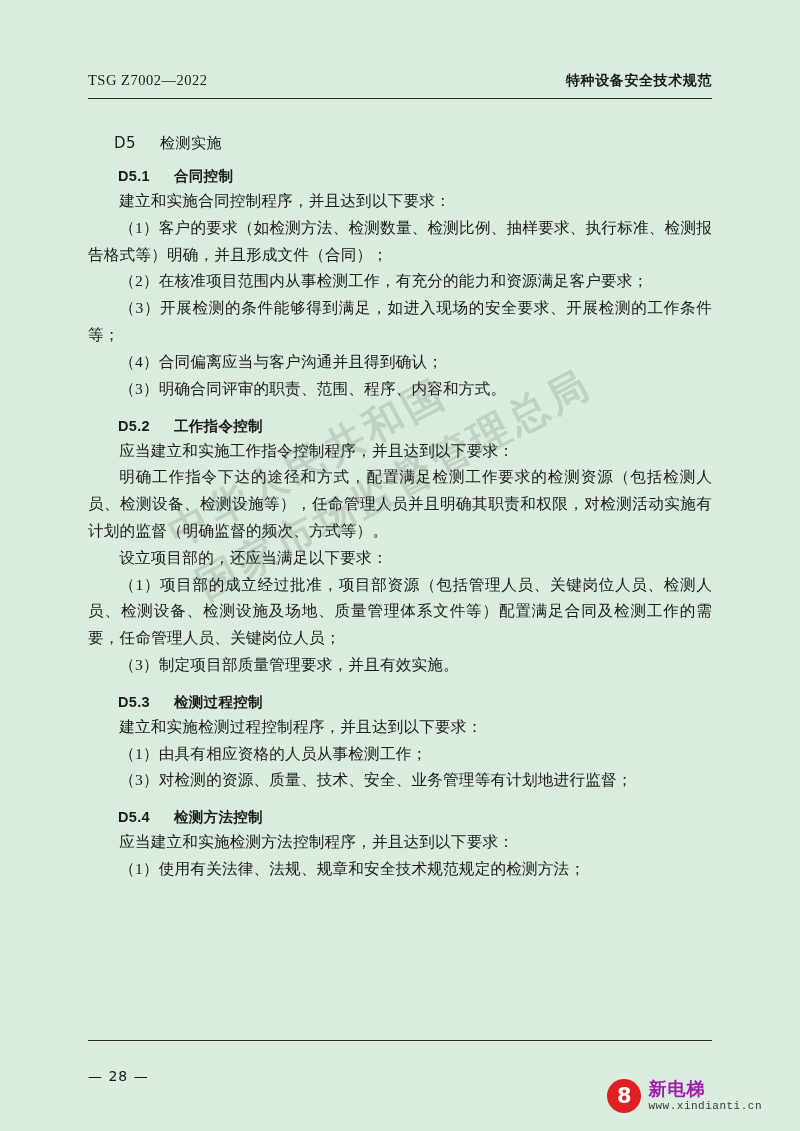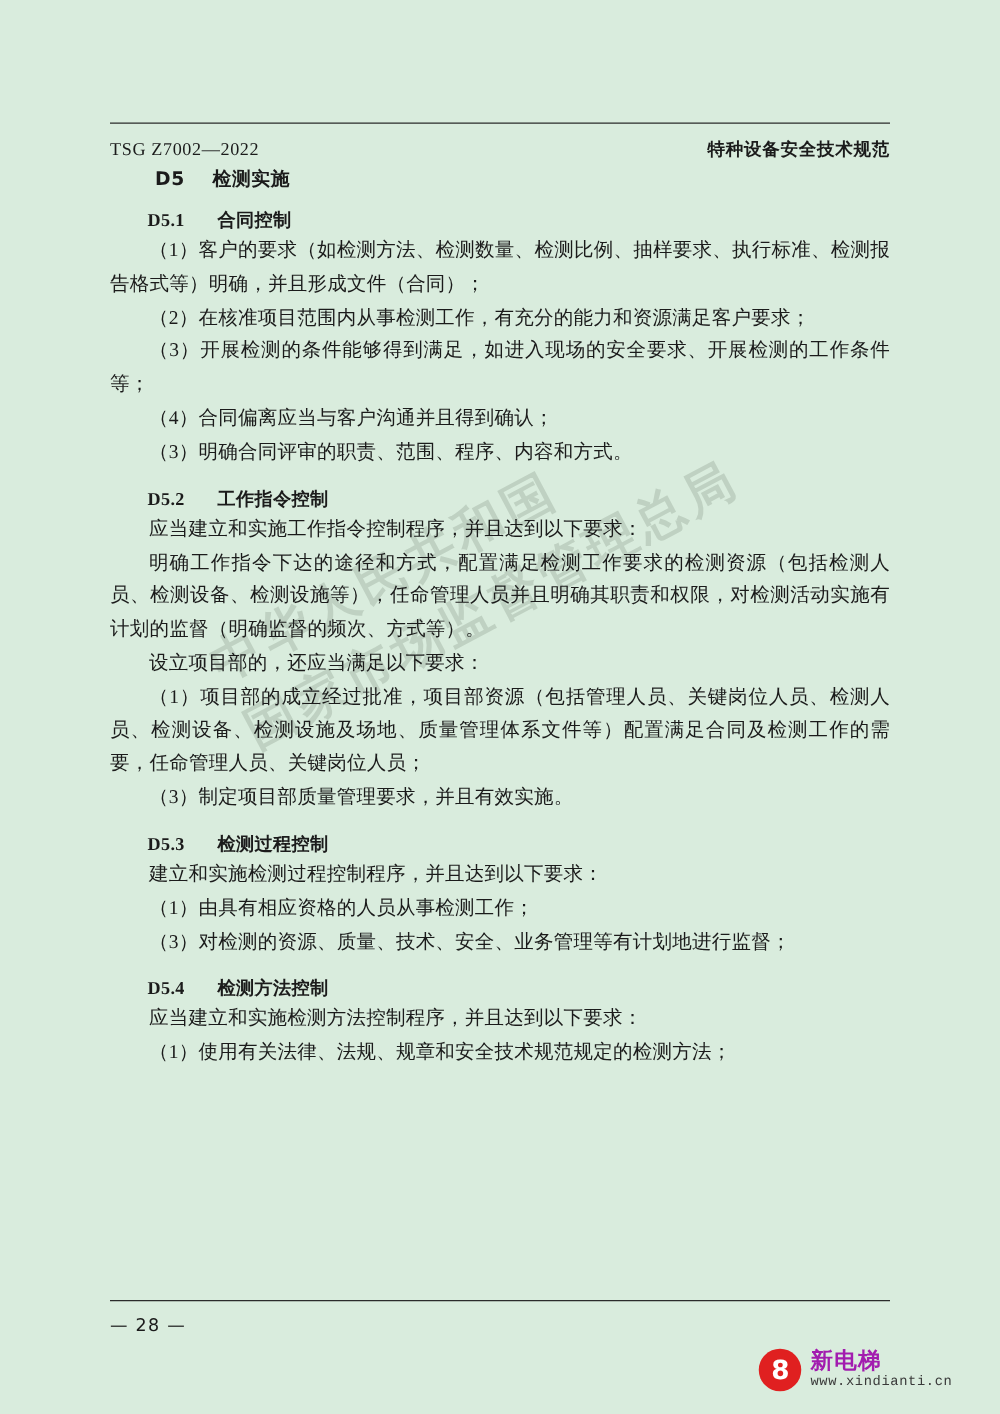--- a/index.html
+++ b/index.html
@@ -22,21 +22,20 @@
   }
   .header {
     position: absolute;
     top: 72px;
     left: 88px;
     right: 88px;
     display: flex;
     justify-content: space-between;
     align-items: baseline;
     font-size: 14.5px;
-    margin-top: 39px;
   }
   .header-left {
     font-family: "Liberation Serif", serif;
     letter-spacing: 0.5px;
   }
   .header-right {
     font-family: Liberation Mono, monospace;
     font-weight: bold;
     font-size: 14px;
     letter-spacing: 0.6px;
@@ -50,31 +49,31 @@
     background: #2b2b2b;
   }
   .content {
     position: absolute;
     top: 118px;
     left: 88px;
     right: 88px;
   }
   .sec-title {
     font-family: "DejaVu Sans", sans-serif;
-    font-weight: bold;
+    font-weight: normal;
     font-size: 15px;
-    margin: 16px 0 4px 36px;
+    margin: 16px 0 4px 26px;
     letter-spacing: 0.5px;
   }
   .sec-title .num {
     display: inline-block;
     min-width: 46px;
   }
   .sub-title {
-    font-family: Liberation Serif, serif;
+    font-family: Liberation Sans, sans-serif;
     font-weight: bold;
     font-size: 14.5px;
     margin: 14px 0 2px 30px;
     letter-spacing: 0.3px;
   }
   .sub-title .num {
     display: inline-block;
     min-width: 56px;
   }
   p.body {
@@ -88,21 +87,21 @@
   .footer-rule {
     position: absolute;
     bottom: 90px;
     left: 88px;
     right: 88px;
     height: 1px;
     background: #2b2b2b;
   }
   .page-num {
     position: absolute;
-    bottom: 62px;
+    bottom: 47px;
     left: 88px;
     font-family: "DejaVu Sans", sans-serif;
     font-size: 14px;
     letter-spacing: 1px;
   }
   
   .watermark {
     position: absolute;
     left: 210px;
     top: 390px;
@@ -180,20 +179,21 @@
 
   <div class="content">
 
     <div class="sec-title">
       <span class="num">D5</span><span>检测实施</span>
     </div>
 
     <div class="sub-title">
       <span class="num">D5.1</span><span>合同控制</span>
     </div>
+    <p class="body">建立和实施合同控制程序，并且达到以下要求：</p>
     <p class="body">（1）客户的要求（如检测方法、检测数量、检测比例、抽样要求、执行标准、检测报告格式等）明确，并且形成文件（合同）；</p>
     <p class="body">（2）在核准项目范围内从事检测工作，有充分的能力和资源满足客户要求；</p>
     <p class="body">（3）开展检测的条件能够得到满足，如进入现场的安全要求、开展检测的工作条件等；</p>
     <p class="body">（4）合同偏离应当与客户沟通并且得到确认；</p>
     <p class="body">（3）明确合同评审的职责、范围、程序、内容和方式。</p>
 
     <div class="sub-title">
       <span class="num">D5.2</span><span>工作指令控制</span>
     </div>
     <p class="body">应当建立和实施工作指令控制程序，并且达到以下要求：</p>

